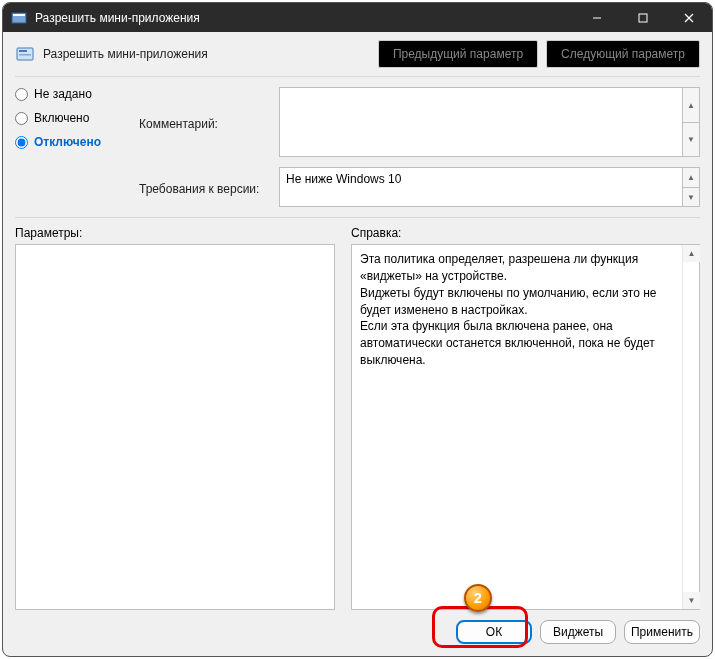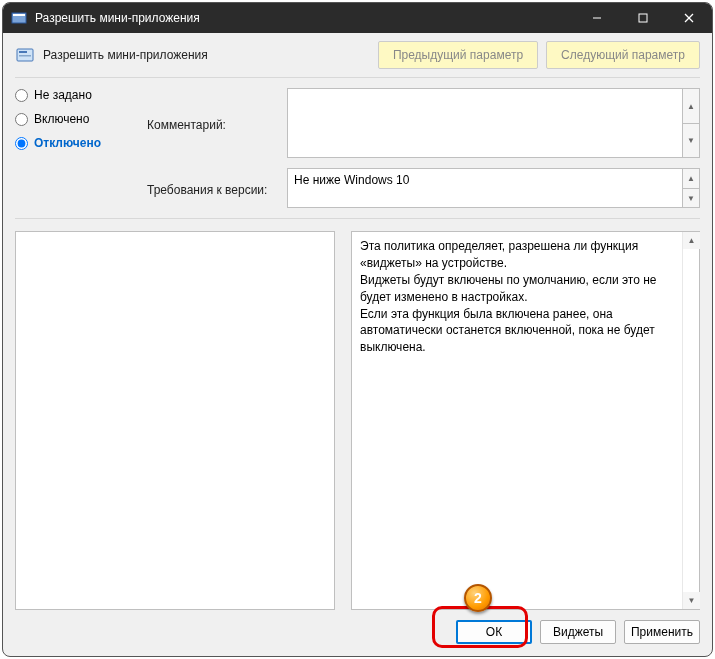--- a/index.html
+++ b/index.html
@@ -62,33 +62,33 @@
   }
   .header-row .policy-title {
     flex: 1;
     font-size: 12px;
     color: #222;
   }
   .navbtn {
     height: 28px;
     padding: 0 14px;
     border: 1px solid #ccc;
-    background: #fef9c3;
+    background: #000000;
     color: #888;
     font-size: 12px;
     display: flex;
     align-items: center;
     border-radius: 2px;
   }
   .sep { height: 1px; background: #d8d8d8; margin: 0 12px; }
 
   .body-area {
     display: flex;
     padding: 10px 12px 0 12px;
-    gap: 24px;
+    gap: 16px;
   }
   .radio-col { width: 108px; display: flex; flex-direction: column; gap: 10px; }
   .radio-item { display: flex; align-items: center; gap: 6px; cursor: pointer; }
   .radio-item input { margin: 0; }
   .radio-item.selected label { color: #0066cc; font-weight: 600; }
 
   .fields-col { flex: 1; }
   .field-row { display: flex; margin-bottom: 10px; align-items: center; }
   .field-label { width: 140px; padding-top: 4px; color: #222; }
   .field-box {
@@ -187,21 +187,21 @@
   }
   .btn {
     min-width: 76px;
     height: 24px;
     border: 1px solid #adadad;
     background: #fdfdfd;
     font-size: 12px;
     display: flex;
     align-items: center;
     justify-content: center;
-    border-radius: 2px;
+    border-radius: 8px;
     cursor: pointer;
   }
   .btn.ok { border: 2px solid #0078d7; }
 
   .highlight-box {
     position: absolute;
     border: 3px solid #e30000;
     border-radius: 10px;
     pointer-events: none;
   }
@@ -303,20 +303,22 @@
             <div class="arrow">▼</div>
           </div>
         </div>
       </div>
     </div>
   </div>
 
   <div class="sep"></div>
 
   <div class="labels-row">
+    <div class="left">Параметры:</div>
+    <div class="right">Справка:</div>
   </div>
 
   <div class="panels-row">
     <div class="panel left"></div>
     <div class="panel right">
       <span id="help-text" style="white-space:pre-wrap;">Эта политика определяет, разрешена ли функция «виджеты» на устройстве.
 Виджеты будут включены по умолчанию, если это не будет изменено в настройках.
 Если эта функция была включена ранее, она автоматически останется включенной, пока не будет выключена.</span>
       <div class="scrollbar">
         <div class="arrow up">▲</div>

